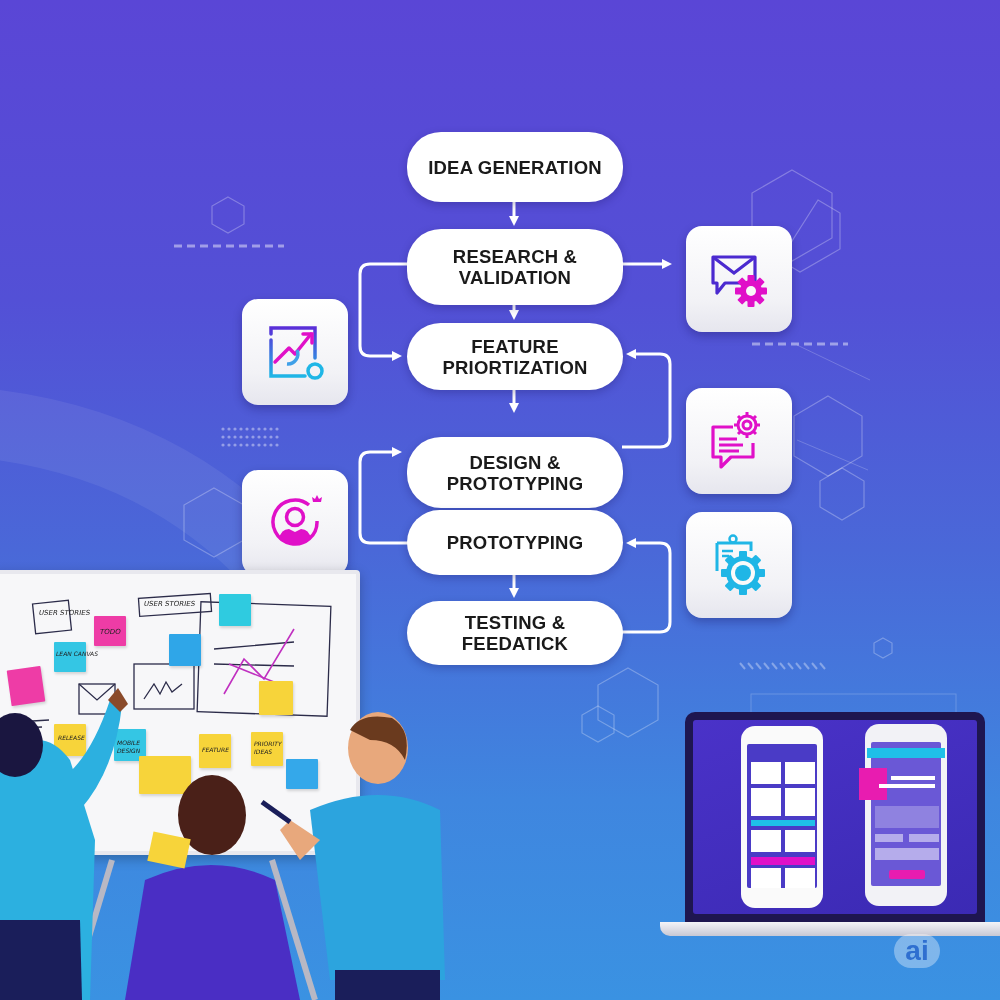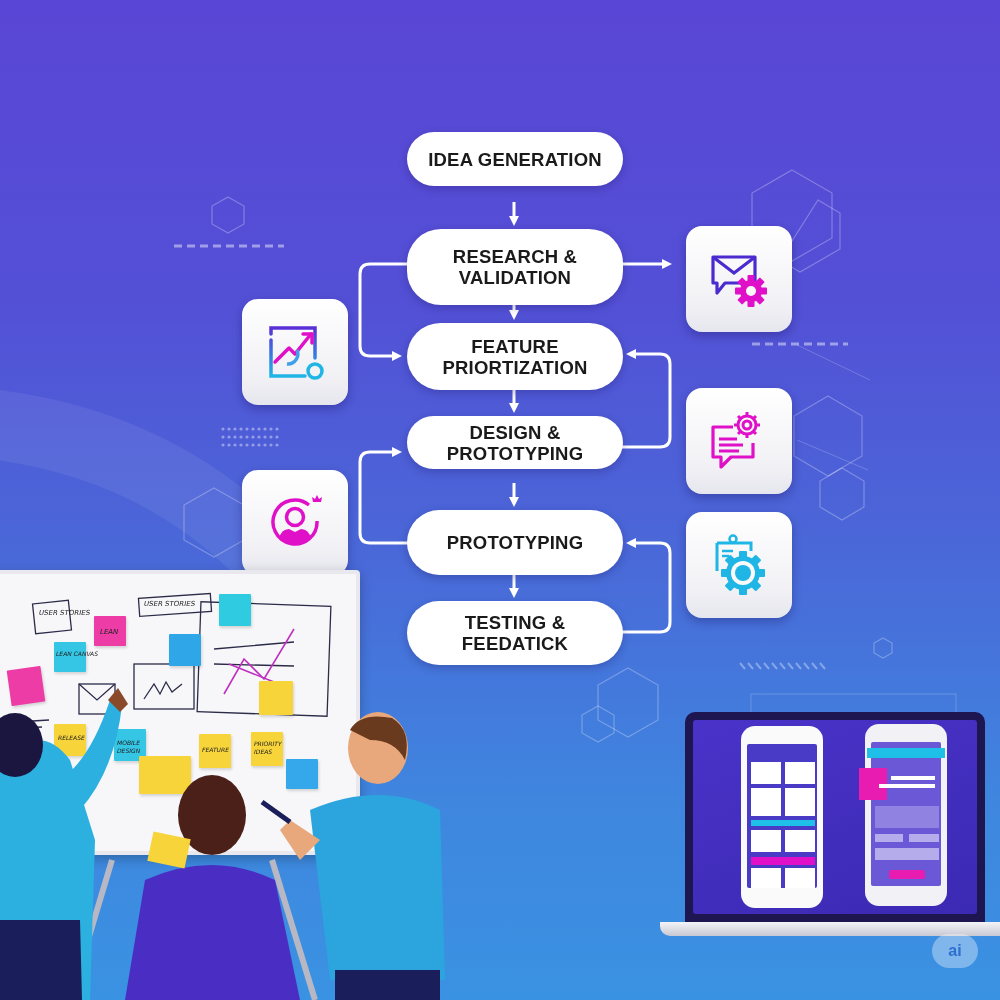--- a/index.html
+++ b/index.html
@@ -50,23 +50,23 @@
     position: absolute; left: 660px; top: 922px; width: 350px; height: 14px;
     background: linear-gradient(180deg,#f4f4f8,#c8c8d4); border-radius: 0 0 10px 10px;
   }
   .phone {
     position: absolute; width: 82px; height: 182px; background: #fafafa;
     border-radius: 14px; padding: 18px 6px 20px 6px;
   }
   .phone-inner { width: 100%; height: 100%; background: #4a3bc6; border-radius: 2px; position: relative; }
   .tile { position: absolute; background: #fff; width: 30px; height: 22px; }
   .ai-badge {
-    position: absolute; left: 932px; top: 934px; width: 46px; height: 34px;
+    position: absolute; left: 894px; top: 934px; width: 46px; height: 34px;
     border-radius: 17px; background: rgba(255,255,255,0.35);
-    color: #2f6fd0; font-weight: 700; font-size: 16px;
+    color: #2f6fd0; font-weight: 700; font-size: 28px;
     display: flex; align-items: center; justify-content: center;
   }
 </style>
 </head>
 <body>
 
 <svg class="layer" viewBox="0 0 1000 1000">
   <g fill="none" stroke="rgba(255,255,255,0.28)" stroke-width="1.2">
     <polygon points="228,197 244,206 244,224 228,233 212,224 212,206"></polygon>
     <polygon points="792,170 832,193 832,238 792,261 752,238 752,193"></polygon>
@@ -152,26 +152,26 @@
     <path d="M408 264 L370 264 Q360 264 360 274 L360 346 Q360 356 370 356 L398 356" marker-end="url(#ah)"></path>
     <path d="M408 543 L370 543 Q360 543 360 533 L360 462 Q360 452 370 452 L398 452" marker-end="url(#ah)"></path>
 
     <path d="M622 447 L660 447 Q670 447 670 437 L670 364 Q670 354 660 354 L630 354" marker-end="url(#ah)"></path>
     <path d="M622 632 L660 632 Q670 632 670 622 L670 553 Q670 543 660 543 L630 543" marker-end="url(#ah)"></path>
 
     <line x1="622" y1="264" x2="668" y2="264" marker-end="url(#ah)"></line>
   </g>
 </svg>
 
-<div class="step" style="top:132px;height:54px;">IDEA GENERATION</div>
+<div class="step" style="top:132px;height:70px;">IDEA GENERATION</div>
 <div class="step" style="top:229px;height:76px;">RESEARCH &amp;
 VALIDATION</div>
 <div class="step" style="top:323px;height:67px;">FEATURE
 PRIORTIZATION</div>
-<div class="step" style="top:416px;height:53px;">DESIGN &amp;
+<div class="step" style="top:437px;height:71px;">DESIGN &amp;
 PROTOTYPING</div>
 <div class="step" style="top:510px;height:65px;">PROTOTYPING</div>
 <div class="step" style="top:601px;height:64px;">TESTING &amp;
 FEEDATICK</div>
 
 <div class="card" style="left:242px;top:299px;">
   <svg viewBox="0 0 72 72">
     <defs>
         <linearGradient id="g1" x1="0" y1="0" x2="0" y2="1">
           <stop offset="0" stop-color="#5a2fd8"></stop>
@@ -269,21 +269,21 @@
   <div class="note" style="left:265px;top:107px;width:34px;height:34px;background:#f7d43a;"></div>
   <div class="note" style="left:60px;top:150px;width:32px;height:32px;background:#f7d43a;"></div>
   <div class="note" style="left:120px;top:155px;width:32px;height:32px;background:#34c6e4;"></div>
   <div class="note" style="left:145px;top:182px;width:52px;height:38px;background:#f7d43a;"></div>
   <div class="note" style="left:205px;top:160px;width:32px;height:34px;background:#f7d43a;"></div>
   <div class="note" style="left:257px;top:158px;width:32px;height:34px;background:#f7d43a;"></div>
   <div class="note" style="left:292px;top:185px;width:32px;height:30px;background:#34a8ea;"></div>
   <span class="note-label" style="left:45px;top:35px;">USER STORIES</span>
   <span class="note-label" style="left:150px;top:26px;">USER STORIES</span>
   <span class="note-label" style="left:62px;top:76px;font-size:6px;">LEAN CANVAS</span>
-  <span class="note-label" style="left:106px;top:54px;">LEAN</span>
+  <span class="note-label" style="left:106px;top:54px;">TODO</span>
   <span class="note-label" style="left:64px;top:160px;font-size:6px;">RELEASE</span>
   <span class="note-label" style="left:208px;top:172px;font-size:6px;">FEATURE</span>
   <span class="note-label" style="left:260px;top:166px;font-size:6px;width:30px;">PRIORITY IDEAS</span>
   <span class="note-label" style="left:123px;top:165px;font-size:6px;width:30px;">MOBILE DESIGN</span>
 </div>
 
 <svg class="layer" viewBox="0 0 1000 1000">
 
   <g stroke="#b8b8c4" stroke-width="6">
     <line x1="112" y1="860" x2="70" y2="1000"></line>

